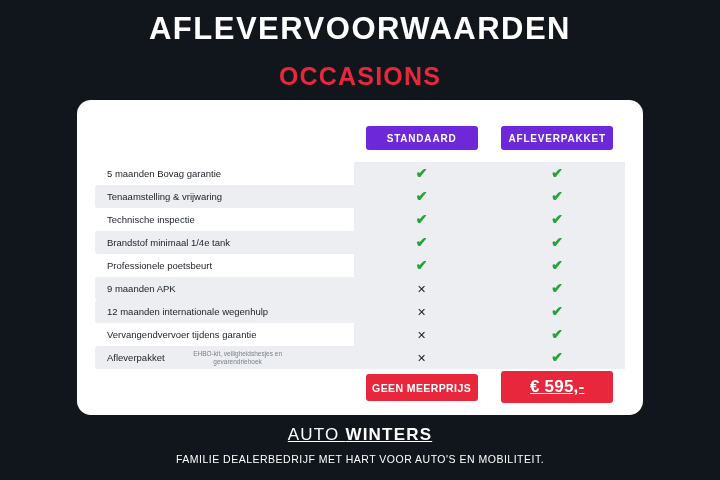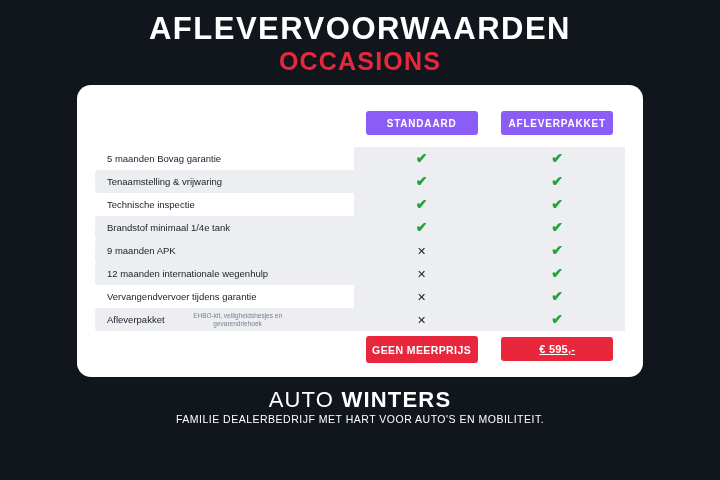--- a/index.html
+++ b/index.html
@@ -26,21 +26,21 @@
     font-weight: bold;
     letter-spacing: 1.5px;
     line-height: 34px;
   }
   .header .line2 {
     color: #e8273c;
     font-size: 25px;
     font-weight: bold;
     letter-spacing: 1.2px;
     line-height: 28px;
-    margin-top: 1px;
+    margin-top: 16px;
   }
 
   
   .card {
     width: 566px;
     height: 341px;
     background: #ffffff;
     border-radius: 14px;
     margin-top: 10px;
     position: relative;
@@ -50,21 +50,21 @@
   .table { width: 100%; border-collapse: separate; border-spacing: 0; }
 
   .col-label { width: 250px; }
   .col-pack  { width: 131px; }
 
   
   .head-cell { height: 30px; padding: 0; vertical-align: middle; }
   .pill {
     display: block;
     margin: 12px auto;
-    background: #8b5cf6;
+    background: #6d28d9;
     color: #ffffff;
     font-size: 10px;
     font-weight: bold;
     letter-spacing: 0.8px;
     text-align: center;
     padding: 7px 0 6px 0;
     border-radius: 3px;
     width: 112px;
   }
 
@@ -115,35 +115,36 @@
     color: #ffffff;
     font-size: 10.5px;
     font-weight: bold;
     letter-spacing: 0.4px;
     text-align: center;
     padding: 8px 0 7px 0;
     border-radius: 3px;
     width: 112px;
     background: #e8273c;
   }
-  .foot-pill.price { font-size: 11px; letter-spacing: 0.2px; padding: 6px 0 6px 0; text-decoration: underline; }
+  .foot-pill.price { font-size: 17px; letter-spacing: 0.2px; padding: 6px 0 6px 0; text-decoration: underline; }
 
   
   .footer { text-align: center; margin-top: 10px; }
   .brand {
     color: #ffffff;
-    font-size: 22px;
+    font-size: 17px;
     letter-spacing: 1.2px;
+    text-decoration: underline;
   }
   .brand b { font-weight: bold; }
   .tagline {
     color: #ffffff;
     font-size: 10.5px;
     letter-spacing: 0.5px;
-    margin-top: 0;
+    margin-top: 8px;
   }
 </style>
 </head>
 <body>
 
 <div class="page">
 
   <div class="header">
     <div class="line1">AFLEVERVOORWAARDEN</div>
     <div class="line2">OCCASIONS</div>
@@ -181,20 +182,25 @@
           <tr class="plain">
             <td class="label"><span class="main">Technische inspectie</span></td>
             <td class="mark"><span class="check">✔</span></td>
             <td class="mark"><span class="check">✔</span></td>
           </tr>
           <tr class="shaded">
             <td class="label"><span class="main">Brandstof minimaal 1/4e tank</span></td>
             <td class="mark"><span class="check">✔</span></td>
             <td class="mark"><span class="check">✔</span></td>
           </tr>
+          <tr class="plain">
+            <td class="label"><span class="main">Professionele poetsbeurt</span></td>
+            <td class="mark"><span class="check">✔</span></td>
+            <td class="mark"><span class="check">✔</span></td>
+          </tr>
           <tr class="shaded">
             <td class="label"><span class="main">9 maanden APK</span></td>
             <td class="mark"><span class="cross">✕</span></td>
             <td class="mark"><span class="check">✔</span></td>
           </tr>
           <tr class="shaded">
             <td class="label"><span class="main">12 maanden internationale wegenhulp</span></td>
             <td class="mark"><span class="cross">✕</span></td>
             <td class="mark"><span class="check">✔</span></td>
           </tr>

